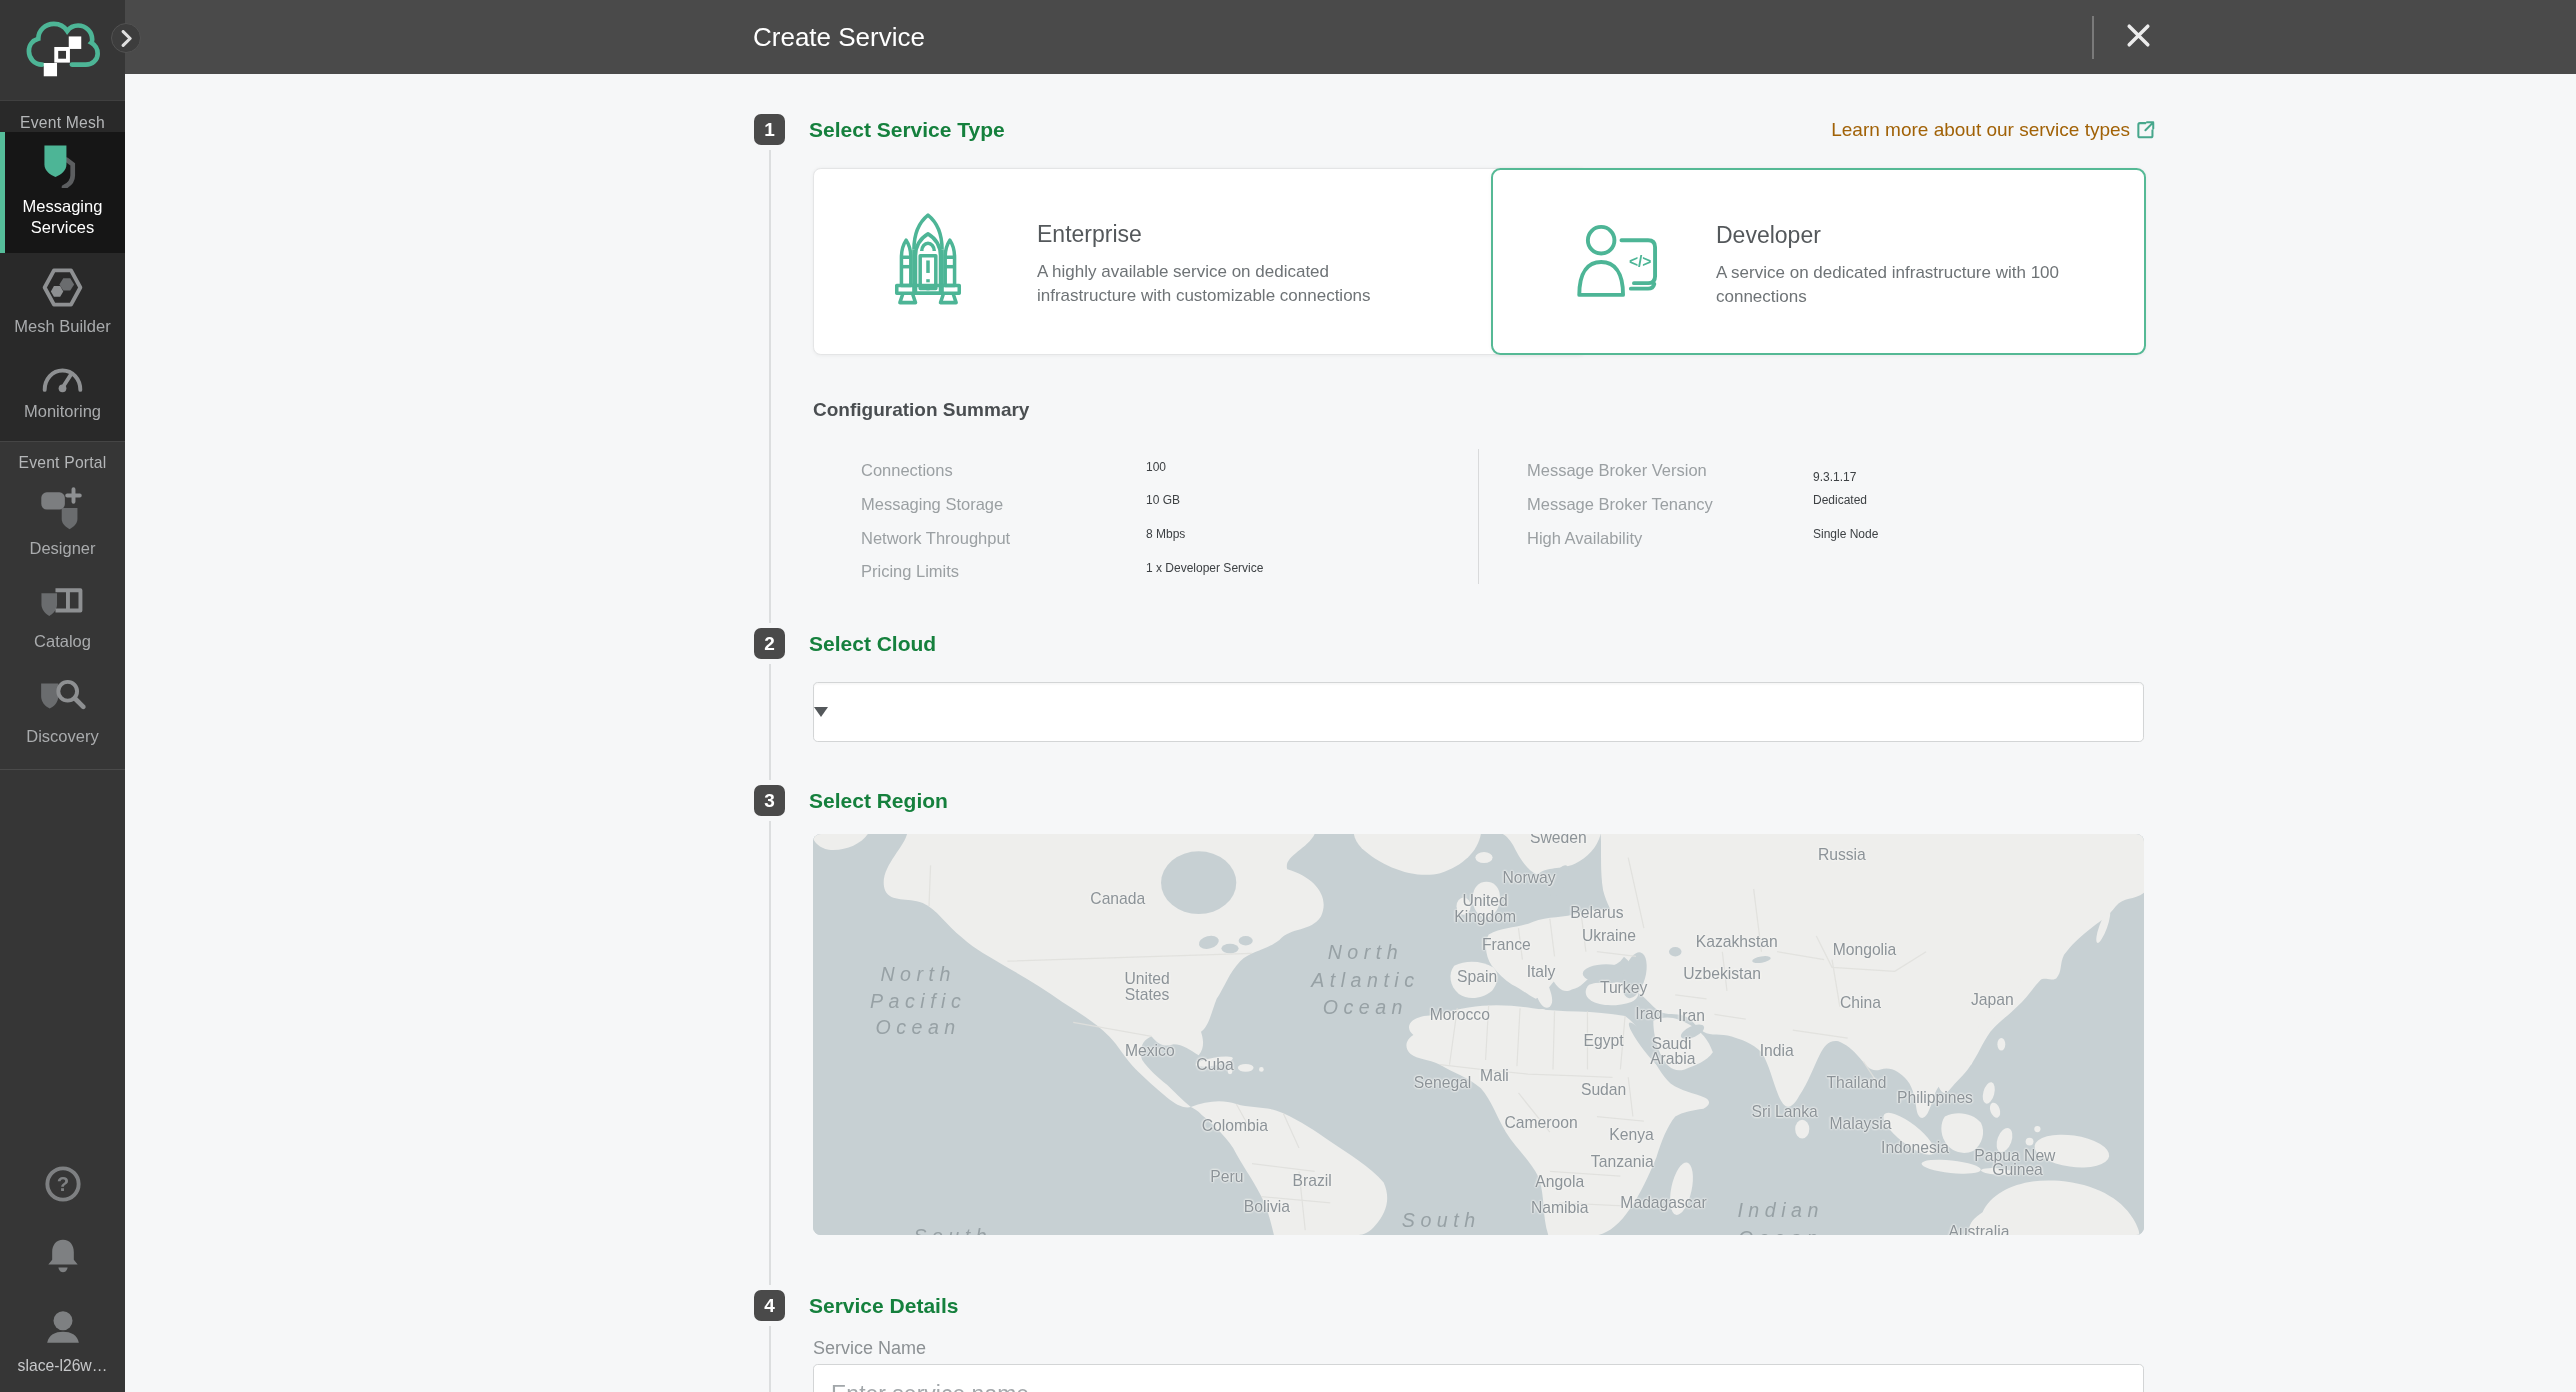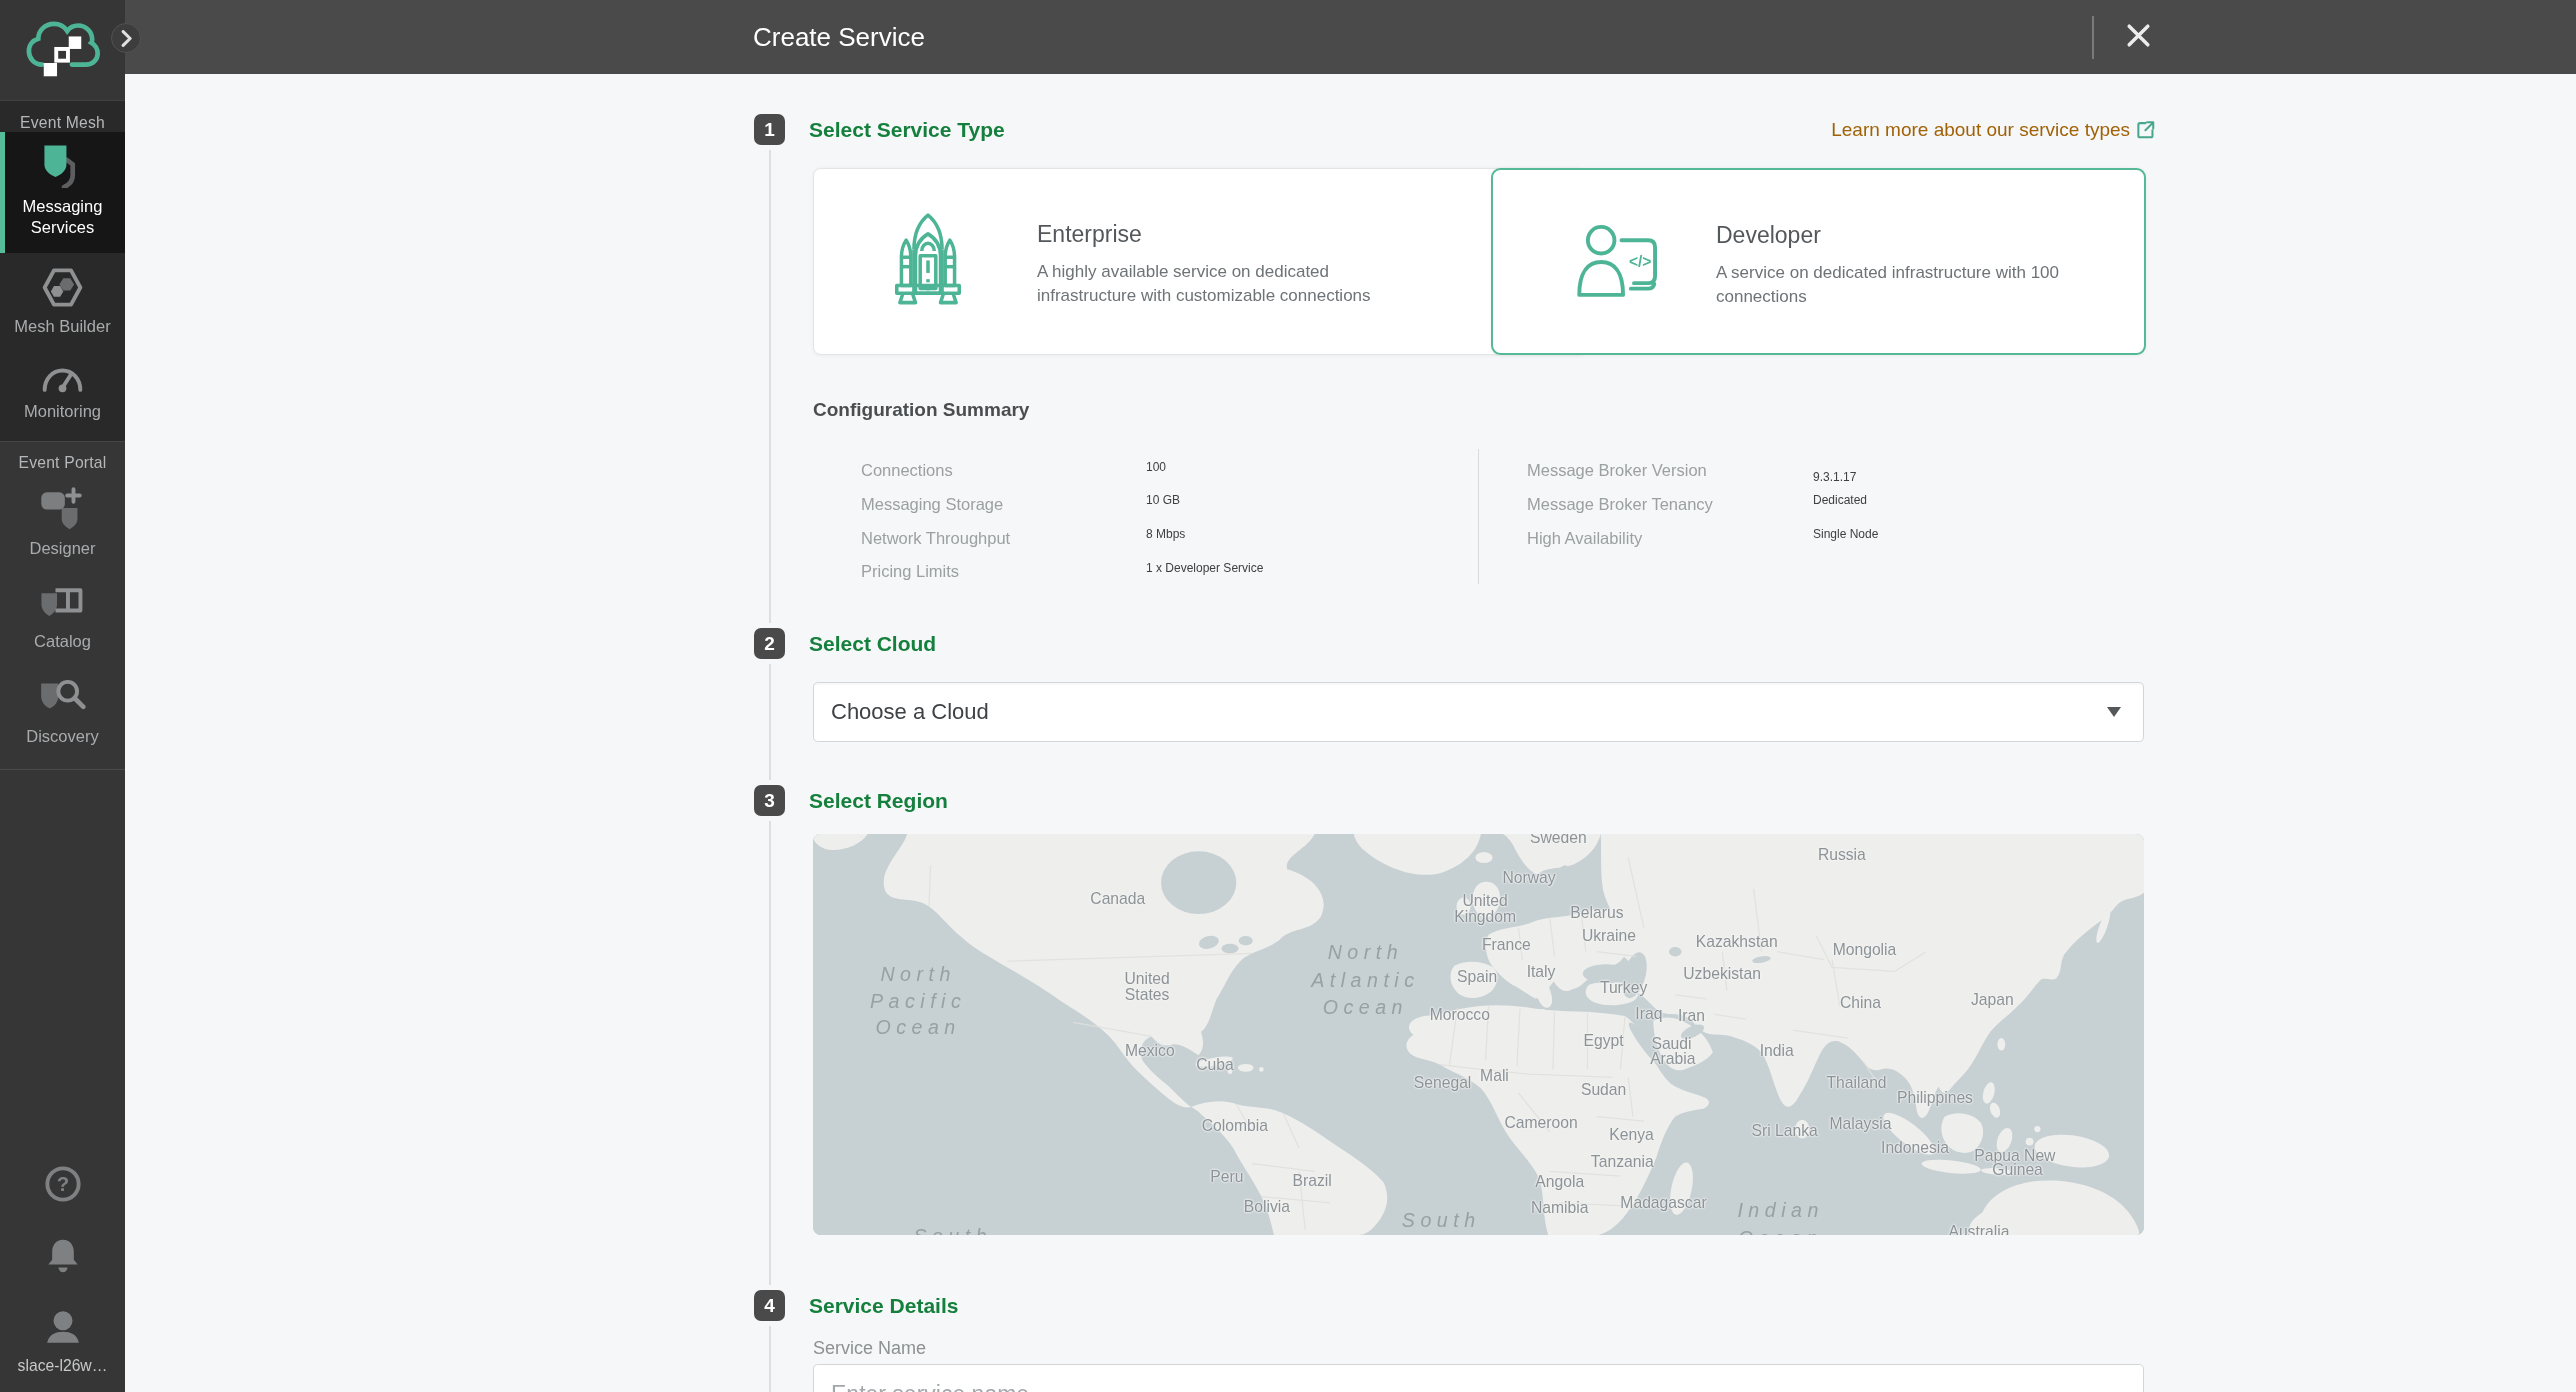--- a/index.html
+++ b/index.html
@@ -264,21 +264,20 @@
     <div class="sum-label" style="left:1402px; top:387px;">Message Broker Version</div>
     <div class="sum-value" style="left:1688px; top:396px;">9.3.1.17</div>
     <div class="sum-label" style="left:1402px; top:421px;">Message Broker Tenancy</div>
     <div class="sum-value" style="left:1688px; top:419px;">Dedicated</div>
     <div class="sum-label" style="left:1402px; top:455px;">High Availability</div>
     <div class="sum-value" style="left:1688px; top:453px;">Single Node</div>
 
     <div class="step-badge b2">2</div>
     <div class="step-title b2">Select Cloud</div>
     <div class="dropdown">
-      <span class="dropdown-text">Choose a Cloud</span>
       <span class="dropdown-caret"></span>
     </div>
 
     <div class="step-badge b3">3</div>
     <div class="step-title b3">Select Region</div>
     <div class="map-box">
       <svg class="map-svg" viewBox="0 0 1698 511" preserveAspectRatio="none">
         <rect x="0" y="0" width="1698" height="511" fill="#c7d0d3"></rect>
         <g fill="#eeeeec">
 
@@ -413,21 +412,21 @@
           <span class="ml c" style="left: 64.6%; top: 56%;">Arabia</span>
           <span class="ml c" style="left: 51.2%; top: 60.3%;">Mali</span>
           <span class="ml c" style="left: 59.4%; top: 63.8%;">Sudan</span>
           <span class="ml c" style="left: 54.7%; top: 72%;">Cameroon</span>
           <span class="ml c" style="left: 61.5%; top: 75.1%;">Kenya</span>
           <span class="ml c" style="left: 60.8%; top: 81.8%;">Tanzania</span>
           <span class="ml c" style="left: 56.1%; top: 86.7%;">Angola</span>
           <span class="ml c" style="left: 56.1%; top: 93.2%;">Namibia</span>
           <span class="ml c" style="left: 63.9%; top: 92%;">Madagascar</span>
           <span class="ml c" style="left: 72.4%; top: 54.2%;">India</span>
-          <span class="ml c" style="left: 73%; top: 69.3%; margin-top: 19px;">Sri Lanka</span>
+          <span class="ml c" style="left: 73%; top: 69.3%;">Sri Lanka</span>
           <span class="ml c" style="left: 78.4%; top: 62%;">Thailand</span>
           <span class="ml c" style="left: 78.7%; top: 72.2%;">Malaysia</span>
           <span class="ml c" style="left: 84.3%; top: 65.8%;">Philippines</span>
           <span class="ml c" style="left: 82.8%; top: 78.3%;">Indonesia</span>
           <span class="ml c" style="left: 90.3%; top: 80.2%;">Papua New</span>
           <span class="ml c" style="left: 90.5%; top: 83.8%;">Guinea</span>
           <span class="ml c" style="left: 87.6%; top: 99.2%;">Australia</span>
         </div>
     </div>
 

